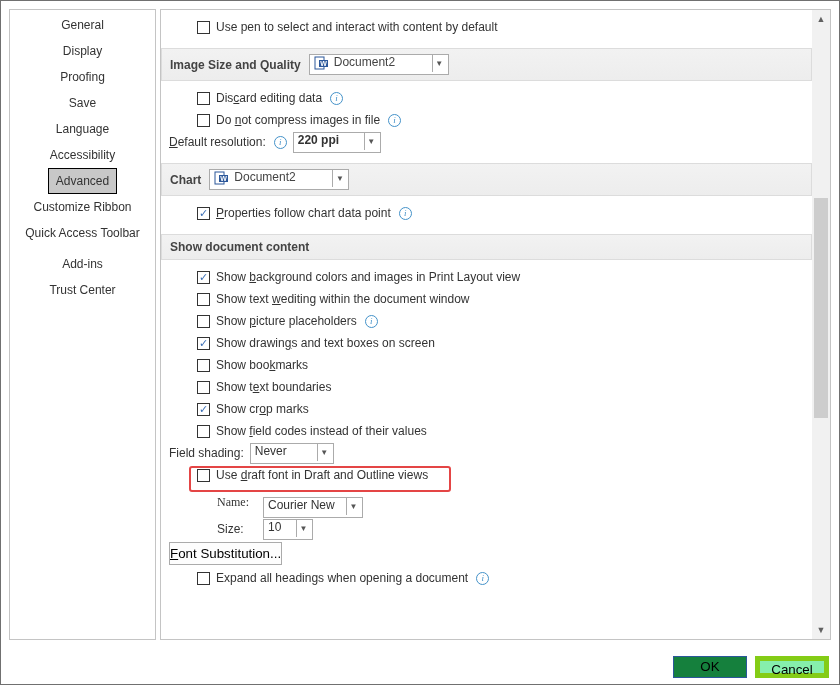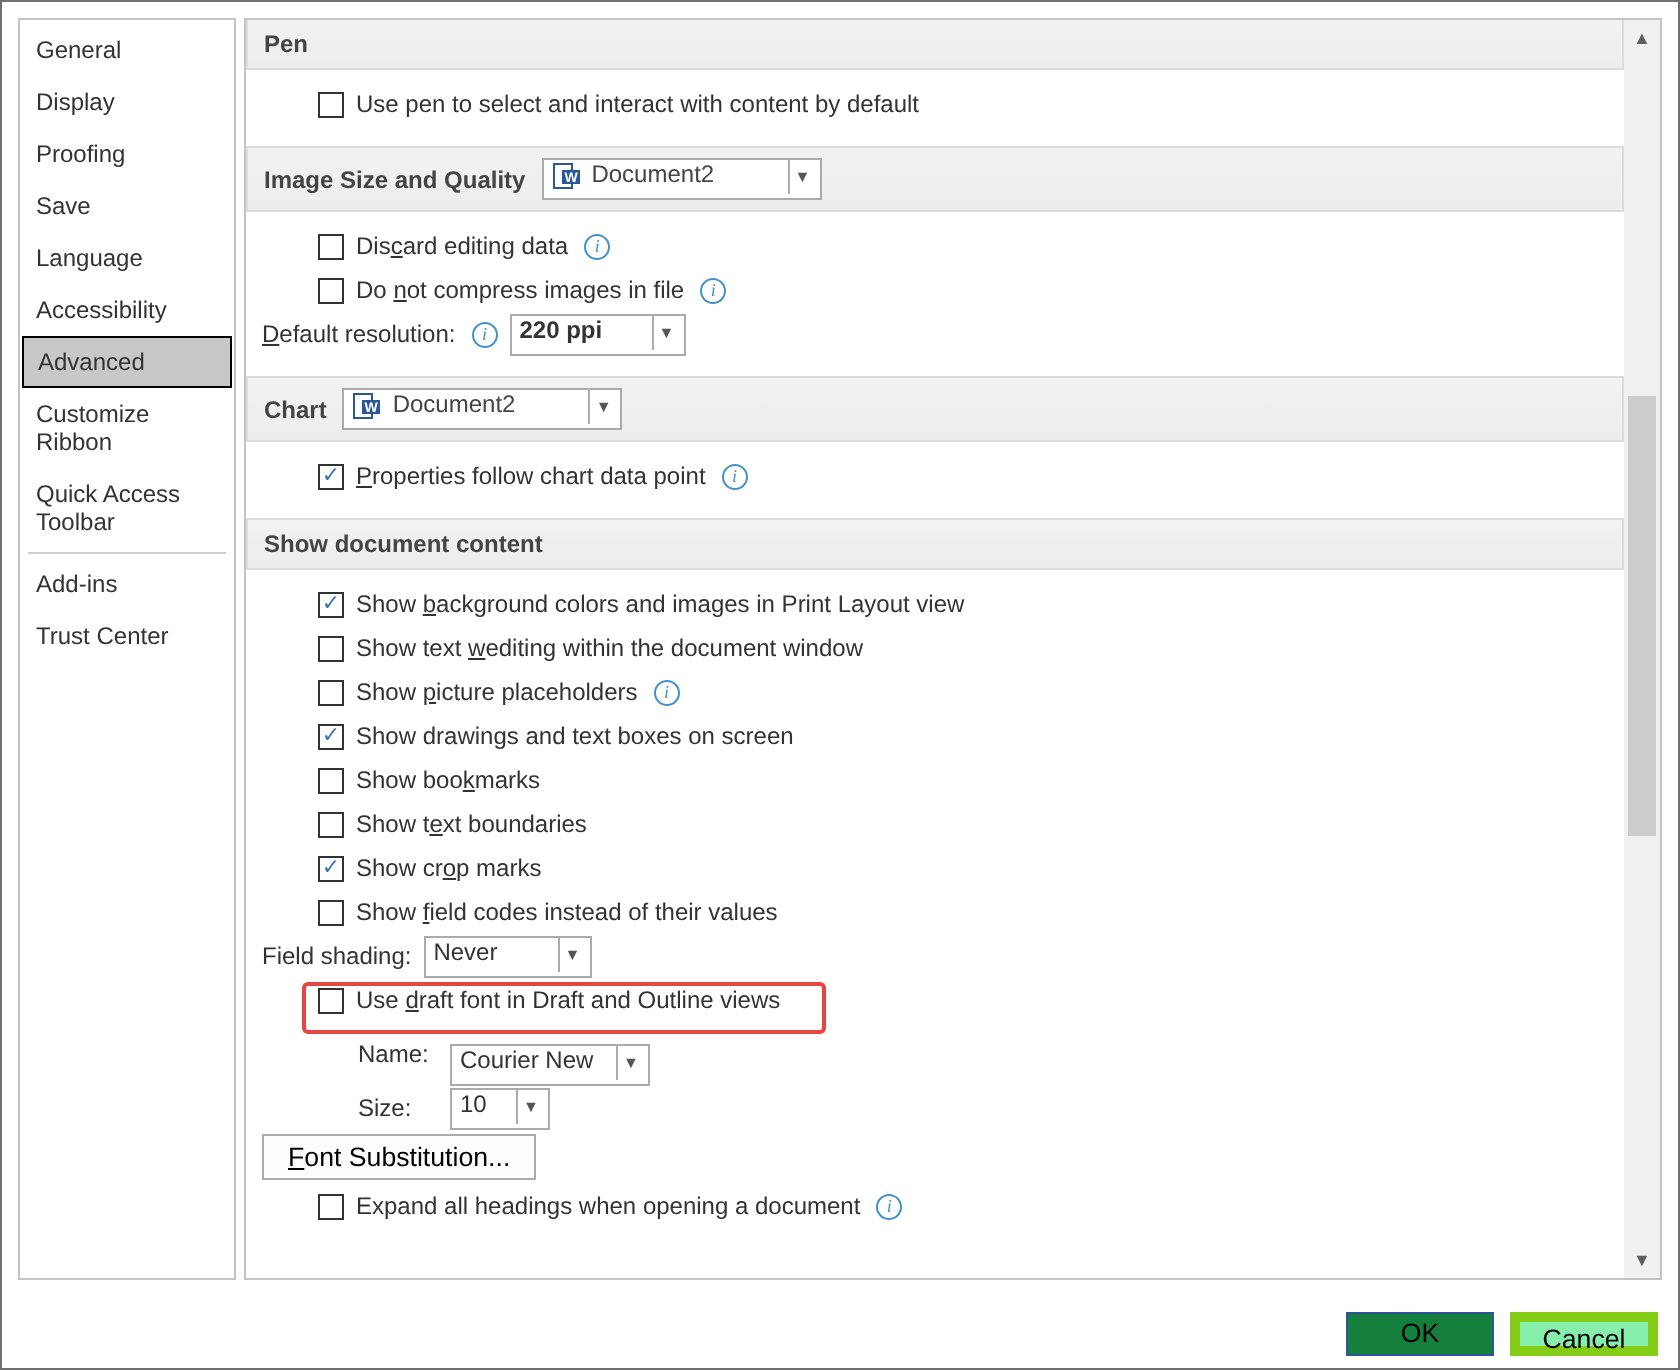--- a/index.html
+++ b/index.html
@@ -2,21 +2,21 @@
 <html><head>
 <meta charset="utf-8">
 <style>
   * { box-sizing: border-box; }
   html, body { margin:0; padding:0; font-family: "Segoe UI", Tahoma, sans-serif; font-size:12px; color:#333; background:#fff; }
   .dialog { width:840px; height:685px; border:1px solid #707070; display:flex; flex-direction:column; }
   .titlebar { height:28px; display:flex; align-items:center; border-bottom:1px solid #d0d0d0; }
   .titlebar .title { padding-left:8px; flex:1; }
   .titlebar .btn { width:40px; height:28px; display:flex; align-items:center; justify-content:center; color:#333; }
   .body { flex:1; display:flex; padding:8px; gap:4px; overflow:hidden; }
-  .sidebar { width:109px; border:1px solid #c4c4c4; background:#fff; display:flex; flex-direction:column; padding:2px 0; }
+  .sidebar { width:147px; border:1px solid #c4c4c4; background:#fff; display:flex; flex-direction:column; padding:2px 0;align-items:center; }
   .sidebar .item { padding:6px 8px; cursor:default; }
   .sidebar .item.sel { background:#c8c8c8; border:1px solid #000; margin:0 1px; padding:5px 7px; }
   .sidebar .sep { height:1px; background:#d0d0d0; margin:2px 4px; }
   .content { flex:1; border:1px solid #c4c4c4; position:relative; overflow:hidden; }
   .inner { position:absolute; left:0; top:0; right:18px; bottom:0; overflow:hidden; padding:0; }
   .vscrollbar { position:absolute; right:0; top:0; width:18px; bottom:0; background:#f1f1f1; display:flex; flex-direction:column; }
   .vscrollbar .arrow { height:18px; display:flex; align-items:center; justify-content:center; color:#606060; font-size:9px; }
   .vscrollbar .track { flex:1; position:relative; }
   .vscrollbar .thumb { position:absolute; left:2px; right:2px; top:170px; height:220px; background:#cdcdcd; }
   .section-hdr { background:linear-gradient(#f2f2f2,#ededed); border:1px solid #dcdcdc; margin:0; padding:5px 8px; font-weight:bold; color:#444; display:flex; align-items:center; gap:8px; }
@@ -24,21 +24,21 @@
   .group { padding:6px 8px 10px 36px; }
   .row { display:flex; align-items:center; min-height:22px; gap:6px; }
   .chk { width:13px; height:13px; border:1px solid #333; background:#fff; display:inline-flex; align-items:center; justify-content:center; flex-shrink:0; }
   .chk.checked::after { content:"✓"; font-size:11px; color:#3b6fb6; line-height:1; }
   .info { width:13px; height:13px; border:1px solid #4492c9; border-radius:50%; display:inline-flex; align-items:center; justify-content:center; font-size:9px; font-style:italic; font-family:Georgia,serif; color:#4492c9; background:#fff; margin-left:2px; flex-shrink:0; }
   .combo { border:1px solid #ababab; height:21px; display:inline-flex; align-items:flex-start; padding:0 2px 0 4px; background:#fff; gap:4px; }
   .combo .arrow { width:14px; height:17px; border-left:1px solid #ababab; display:flex; align-items:center; justify-content:center; font-size:8px; color:#555; }
   .doc-icon { width:16px; height:16px; display:inline-flex; align-items:center; justify-content:center; }
   .ul { text-decoration: underline; }
   .label-left { margin-left:-28px; }
-  .btn-std { border:1px solid #ababab; background:#fdfdfd; padding:3px 12px; }
+  .btn-std { border:1px solid #ababab; background:#fdfdfd; padding:3px 0; }
   .highlight-box { border:2.5px solid #e44545; border-radius:3px; position:absolute; pointer-events:none; }
   .footer { height:36px; border-top:1px solid transparent; display:flex; justify-content:flex-end; align-items:center; padding:0 10px; gap:8px; }
   .footer .btn-ok { border:1px solid #2b579a; background:#15803d; width:74px; height:22px; }
   .footer .btn-cancel { border:5px solid #84cc16; background:#86efac; width:74px; height:22px; }
   svg { display:block; }
 </style>
 </head>
 <body>
 
 <div class="dialog">
@@ -55,23 +55,20 @@
       <div class="item">Customize Ribbon</div>
       <div class="item">Quick Access Toolbar</div>
       <div class="sep"></div>
       <div class="item">Add-ins</div>
       <div class="item">Trust Center</div>
     </div>
 
     <div class="content">
       <div class="inner">
 
-        <div class="section-hdr first">
-          <span>Pen</span>
-        </div>
         <div class="group">
           <div class="row">
             <span class="chk"></span>
             <span>Use pen to select and interact with content by default</span>
           </div>
         </div>
 
         <div class="section-hdr">
           <span><span>Image Size and Quality</span></span>
           <span class="combo" style="width:140px;">
@@ -172,21 +169,21 @@
               <span style="flex:1;">Never</span>
               <span class="arrow">▼</span>
             </span>
           </div>
           <div class="row" style="position:relative;">
             <span class="chk"></span>
             <span><span>Use </span><span class="ul">d</span><span>raft font in Draft and Outline views</span></span>
           </div>
           <div class="highlight-box" style="left:28px; top:206px; width:262px; height:26px;"></div>
           <div class="row" style="margin-left:20px;">
-            <span style="width:40px;">Name:</span>
+            <span style="width:40px;font-family:Liberation Serif, serif;">Name:</span>
             <span class="combo" style="width:100px;margin-top:11px;">
               <span style="flex:1;">Courier New</span>
               <span class="arrow">▼</span>
             </span>
           </div>
           <div class="row" style="margin-left:20px;">
             <span style="width:40px;">Size:</span>
             <span class="combo" style="width:50px;">
               <span style="flex:1;">10</span>
               <span class="arrow">▼</span>

